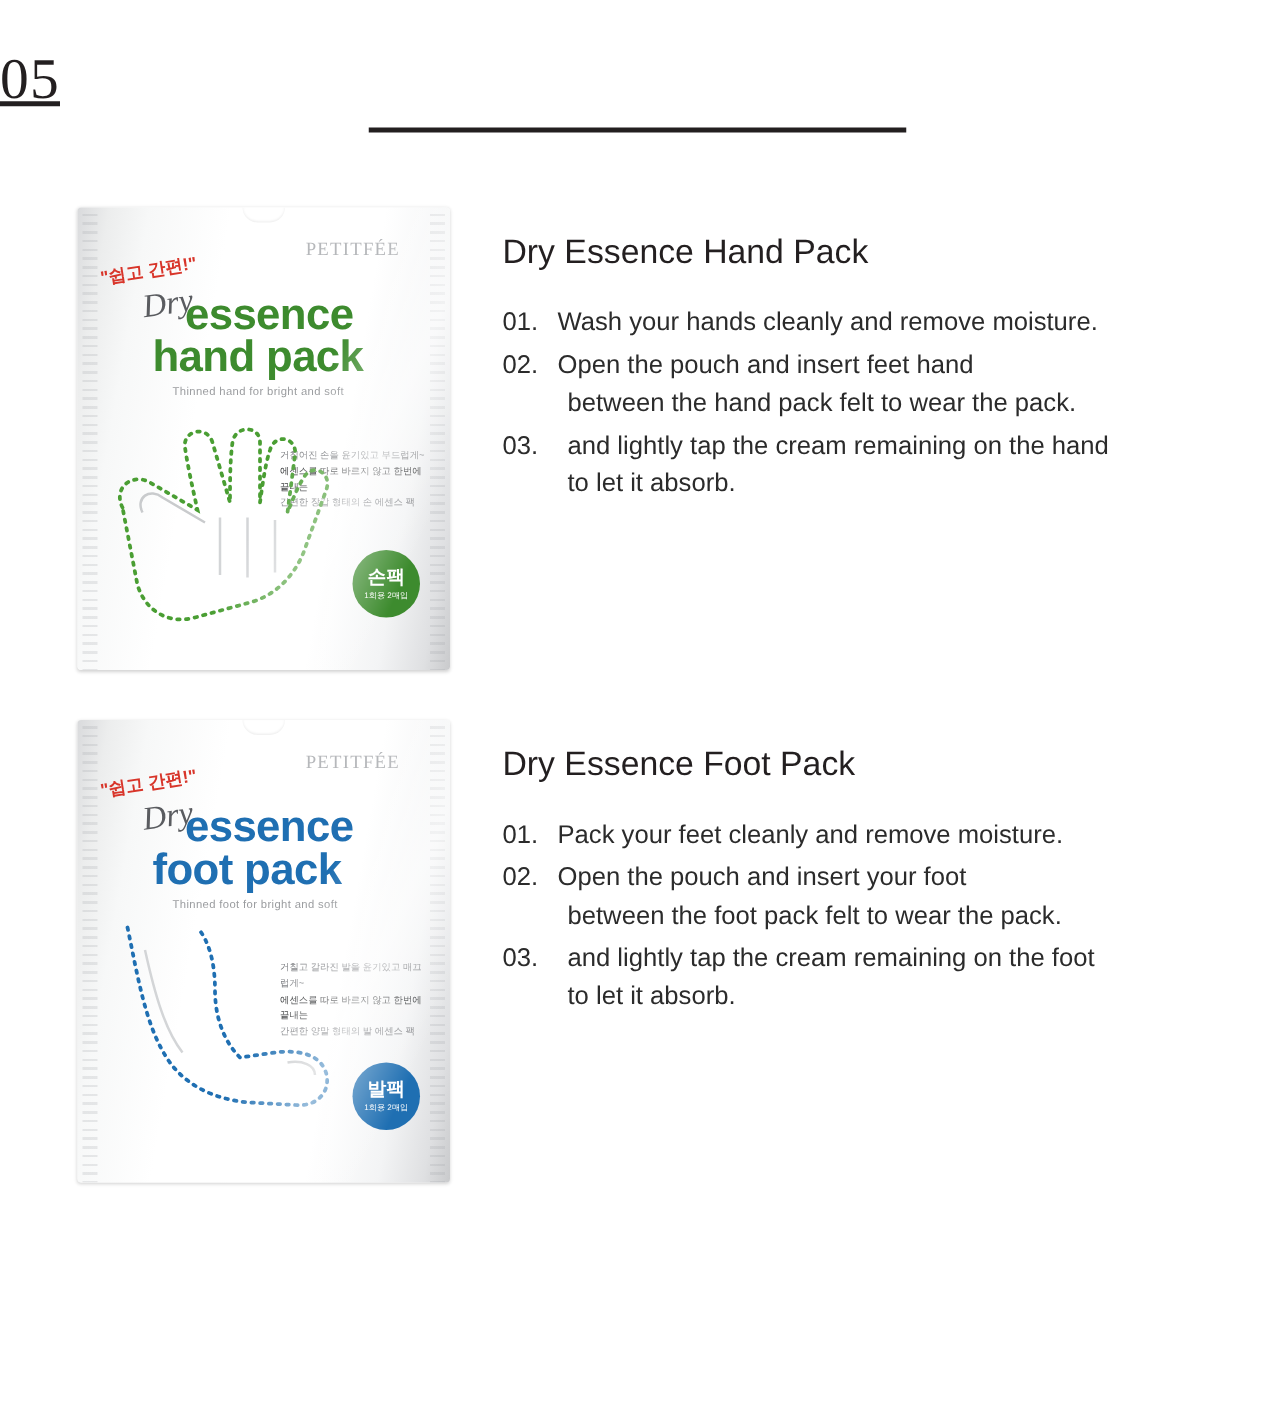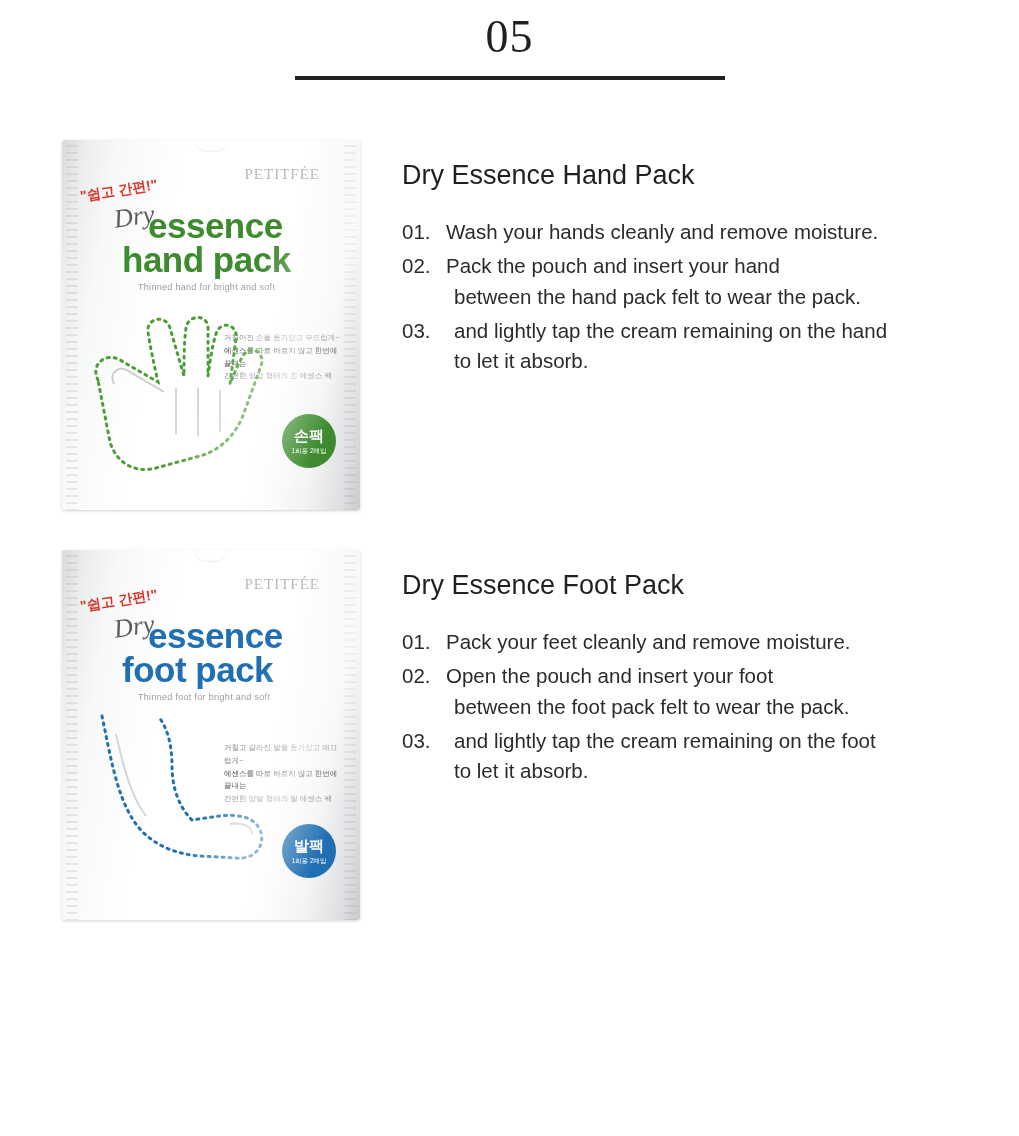--- a/index.html
+++ b/index.html
@@ -12,22 +12,23 @@
     height: 1136px;
     font-family: "Liberation Sans", sans-serif;
     color: #231f20;
     position: relative;
     overflow: hidden;
   }
 
   
   .header {
     width: 100%;
-    text-align: center;
-    padding-top: 14px;
+    text-align: left;
+    padding-top: 40px;
+    text-decoration: underline;
   }
   .step-number {
     font-family: "Liberation Serif", serif;
     font-size: 46px;
     letter-spacing: 1px;
     color: #231f20;
     line-height: 1;
     margin-bottom: 16px;
   }
   .rule {
@@ -265,21 +266,21 @@
   <div class="pack-text">
     <div class="pack-title">Dry Essence Hand Pack</div>
     <ul class="steps">
       <li>
         <span class="num">01.</span>
         <span class="body">Wash your hands cleanly and remove moisture.</span>
       </li>
       <li>
         <span class="num">02.</span>
         <span class="body">
-          <span>Pack the pouch and insert your hand</span>
+          <span>Open the pouch and insert feet hand</span>
           <span class="cont">between the hand pack felt to wear the pack.</span>
         </span>
       </li>
       <li>
         <span class="num">03.</span>
         <span class="body">
           <span class="cont">and lightly tap the cream remaining on the hand</span>
           <span class="cont">to let it absorb.</span>
         </span>
       </li>

